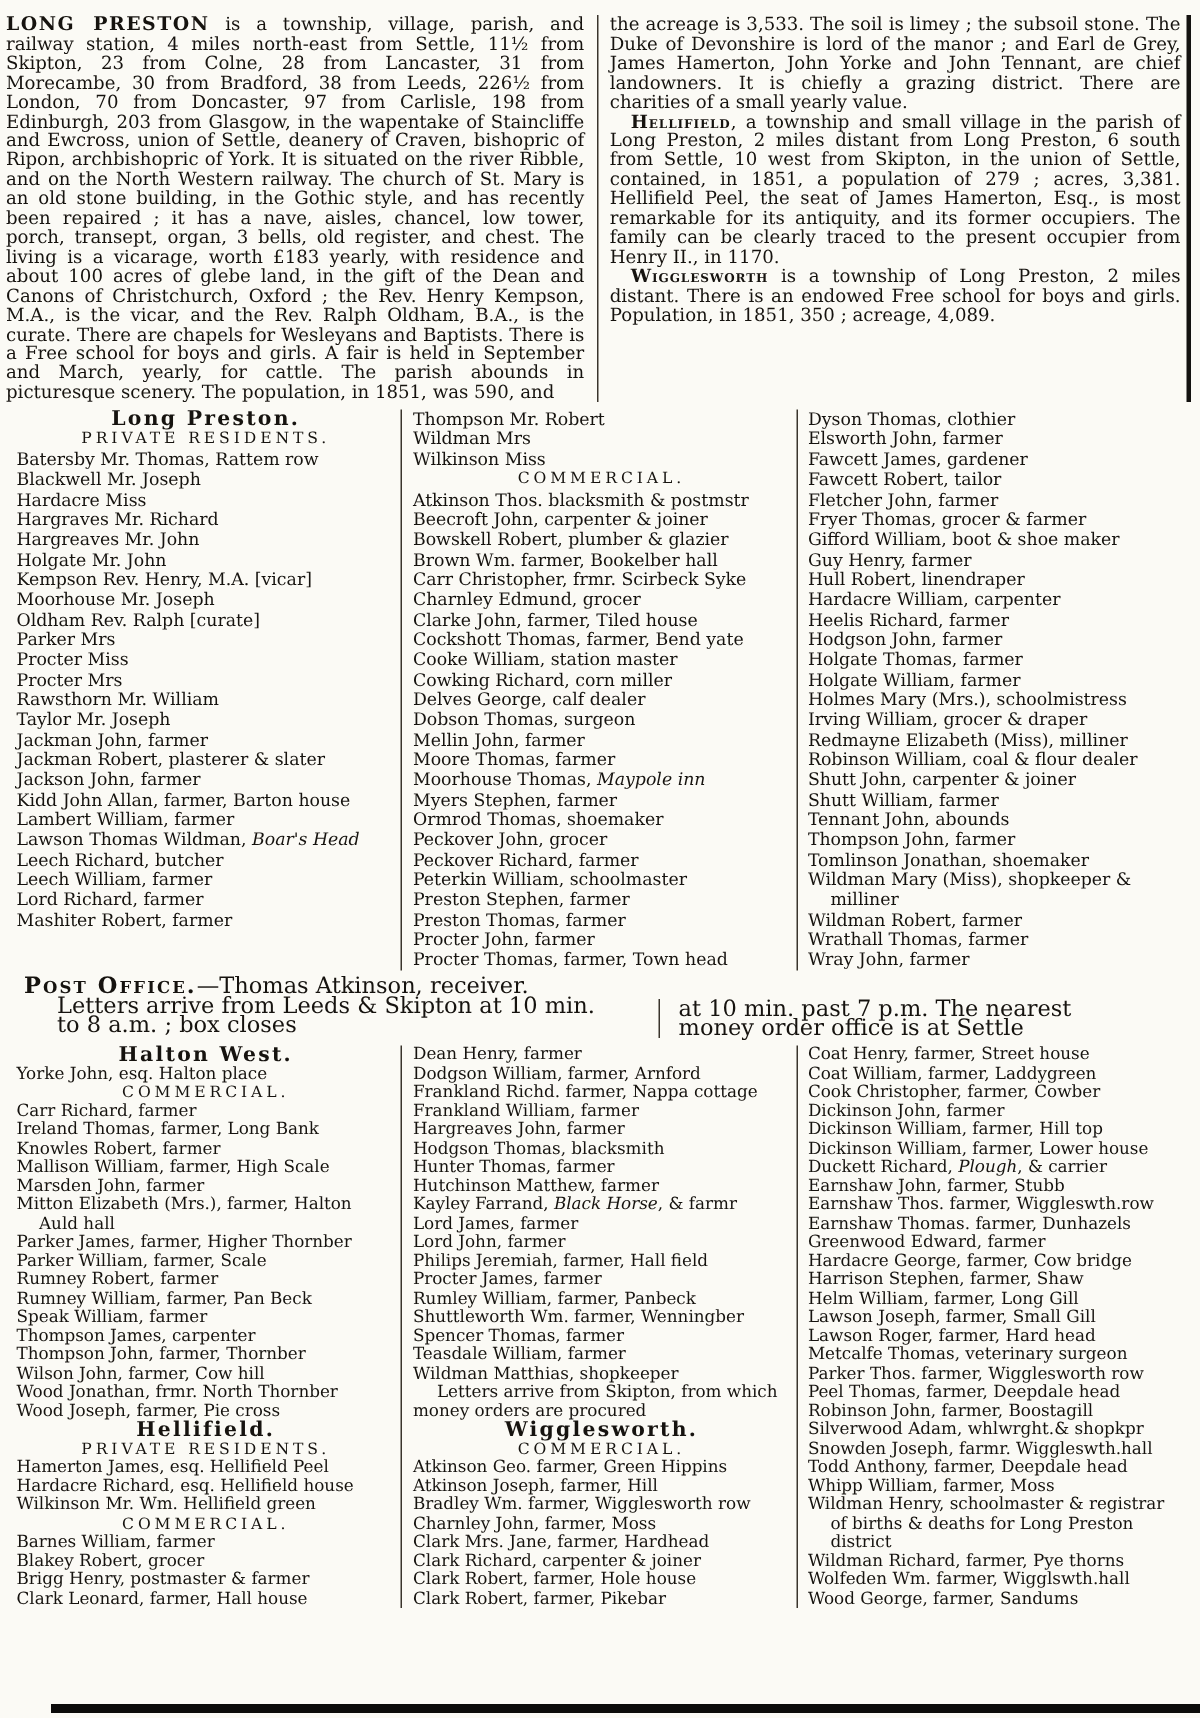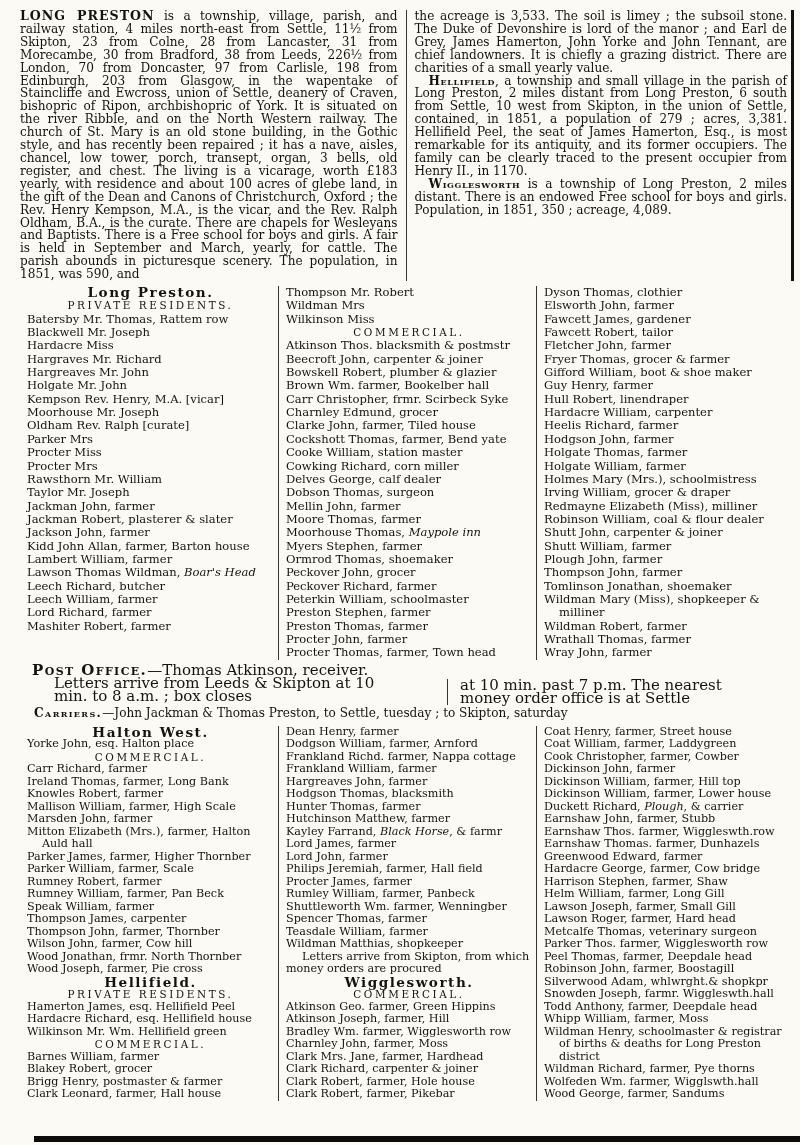--- a/index.html
+++ b/index.html
@@ -2,35 +2,35 @@
 <html><head>
 <meta charset="utf-8">
 <style>
   html,body{margin:0;padding:0;}
   body{
     width:800px;height:1145px;overflow:hidden;position:relative;
     background:#fbfaf5;color:#16130f;
     font-family:"DejaVu Serif","Liberation Serif",serif;
     -webkit-font-smoothing:antialiased;
   }
-  .page{box-sizing:border-box;width:800px;height:1145px;padding:10px 6px 0 20px;}
+  .page{box-sizing:border-box;width:800px;height:1145px;padding:10px 6px 0 4px;}
 
   
   .intro-row{display:flex;border-right:3px solid #141210;}
   .intro-col{box-sizing:border-box;width:50%;font-size:12.1px;line-height:12.9px;
              text-align:justify;padding-right:8px;}
   .intro-col.right{border-left:1px solid #3a342c;padding-left:8px;padding-right:4px;}
   p.para{margin:0;}
   p.para.indent{text-indent:14px;}
   .lead{font-weight:bold;}
   .lead.caps{letter-spacing:1px;font-size:12.6px;}
   .lead.sc{font-variant:small-caps;letter-spacing:0.6px;}
 
   
-  .dir-row{display:flex;margin-top:5px;justify-content:space-between;}
+  .dir-row{display:flex;margin-top:5px;}
   .dir-col{box-sizing:border-box;width:33.33%;font-size:11.55px;line-height:13.35px;
            padding:0 4px 0 7px;}
   .dir-col + .dir-col{border-left:1px solid #3a342c;}
   .dir-row.lower .dir-col{font-size:11.2px;line-height:12.5px;}
   .entry{padding-left:15px;text-indent:-15px;}
   .dir-header{text-align:center;font-weight:bold;font-size:13.6px;letter-spacing:1.5px;}
   .dir-subheader{text-align:center;font-size:10.4px;letter-spacing:2.6px;}
   .dir-note{text-indent:16px;}
 
   
@@ -131,42 +131,39 @@
         <div class="entry">Heelis Richard, farmer</div>
         <div class="entry">Hodgson John, farmer</div>
         <div class="entry">Holgate Thomas, farmer</div>
         <div class="entry">Holgate William, farmer</div>
         <div class="entry">Holmes Mary (Mrs.), schoolmistress</div>
         <div class="entry">Irving William, grocer &amp; draper</div>
         <div class="entry">Redmayne Elizabeth (Miss), milliner</div>
         <div class="entry">Robinson William, coal &amp; flour dealer</div>
         <div class="entry">Shutt John, carpenter &amp; joiner</div>
         <div class="entry">Shutt William, farmer</div>
-        <div class="entry">Plough John, farmer</div>
+        <div class="entry">Tennant John, abounds</div>
         <div class="entry">Thompson John, farmer</div>
         <div class="entry">Tomlinson Jonathan, shoemaker</div>
         <div class="entry">Wildman Mary (Miss), shopkeeper &amp; milliner</div>
         <div class="entry">Wildman Robert, farmer</div>
         <div class="entry">Wrathall Thomas, farmer</div>
         <div class="entry">Wray John, farmer</div>
       </div>
   </div>
 
   <div class="po-row">
     <div class="po-left">
       <span class="po-lead">Post Office.</span><span>—Thomas Atkinson, receiver.  Letters arrive from Leeds &amp; Skipton at 10 min. to 8 a.m. ; box closes</span>
     </div>
     <div class="po-right">
       <span>at 10 min. past 7 p.m.  The nearest money order office is at Settle</span>
     </div>
   </div>
 
-  <div class="carriers">
-    <span class="ca-lead">Carriers.</span><span>—John Jackman &amp; Thomas Preston, to Settle, tuesday ; to Skipton, saturday</span>
-  </div>
 
   <div class="dir-row lower">
     <div class="dir-col">
         <div class="dir-header">Halton West.</div>
         <div class="entry">Yorke John, esq. Halton place</div>
         <div class="dir-subheader">COMMERCIAL.</div>
         <div class="entry">Carr Richard, farmer</div>
         <div class="entry">Ireland Thomas, farmer, Long Bank</div>
         <div class="entry">Knowles Robert, farmer</div>
         <div class="entry">Mallison William, farmer, High Scale</div>

